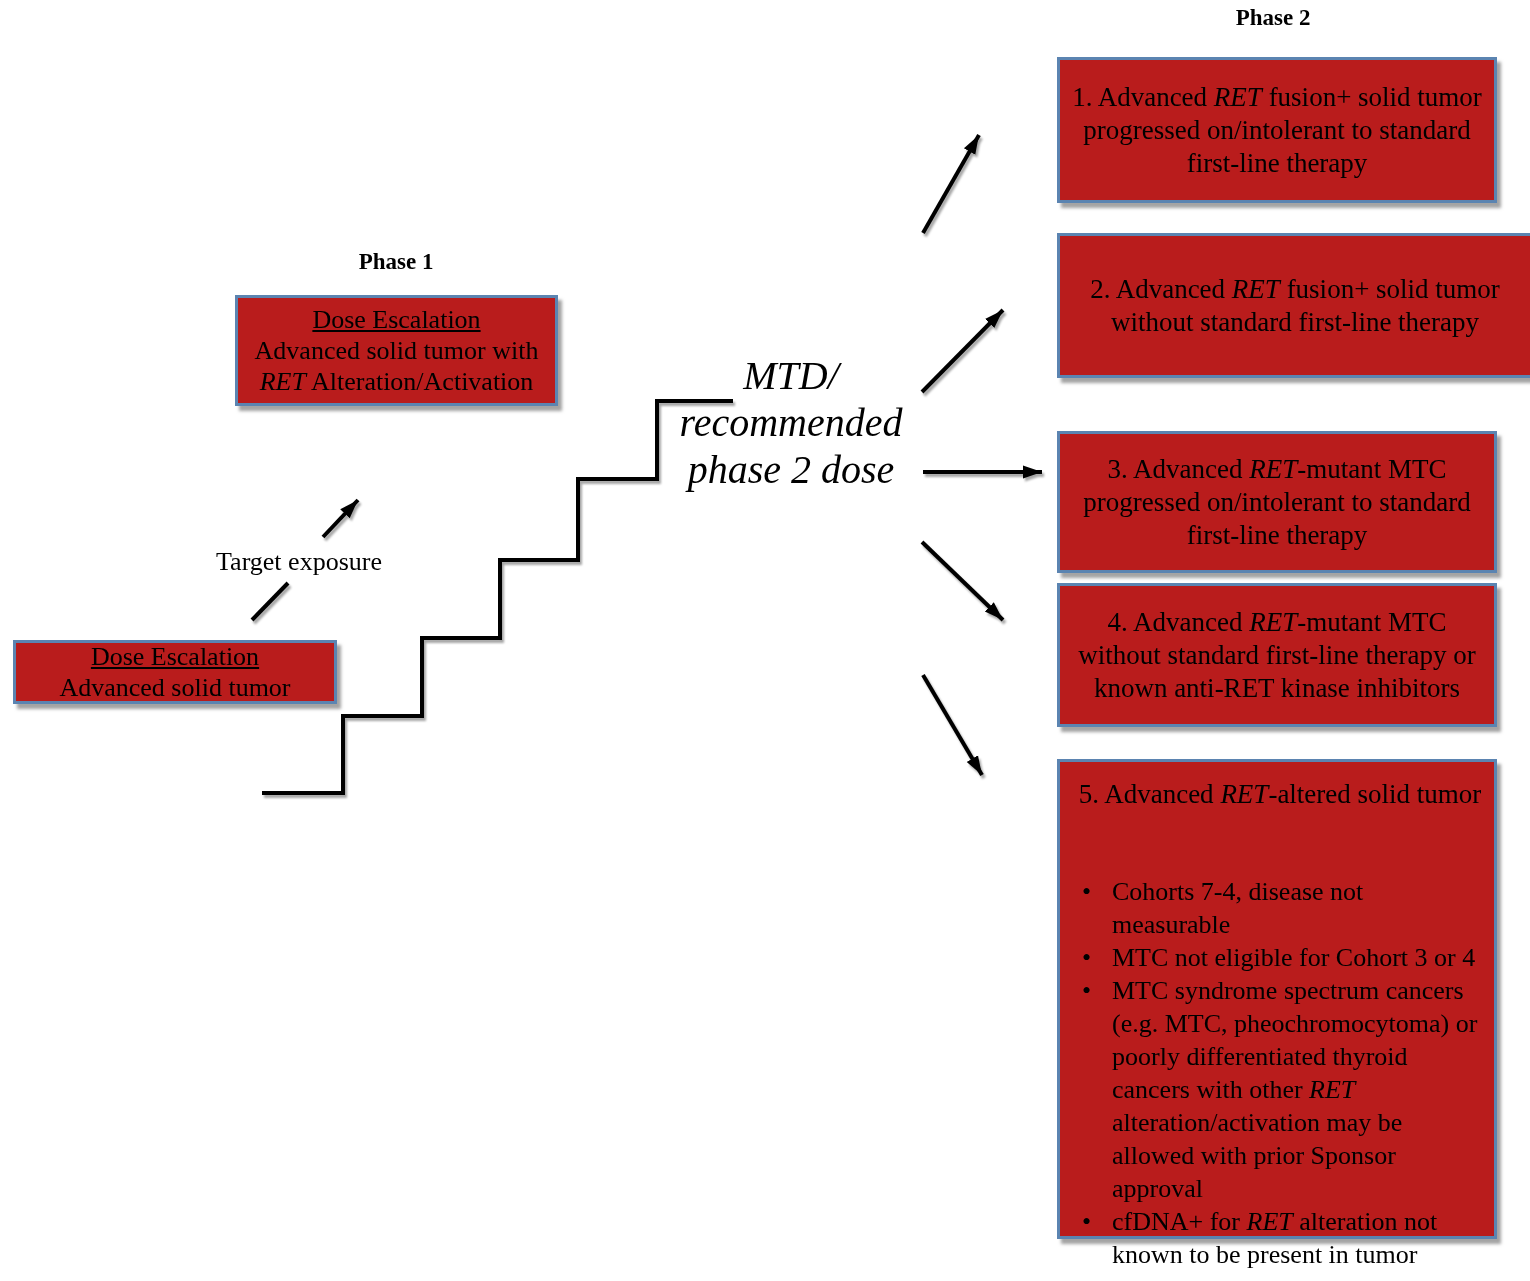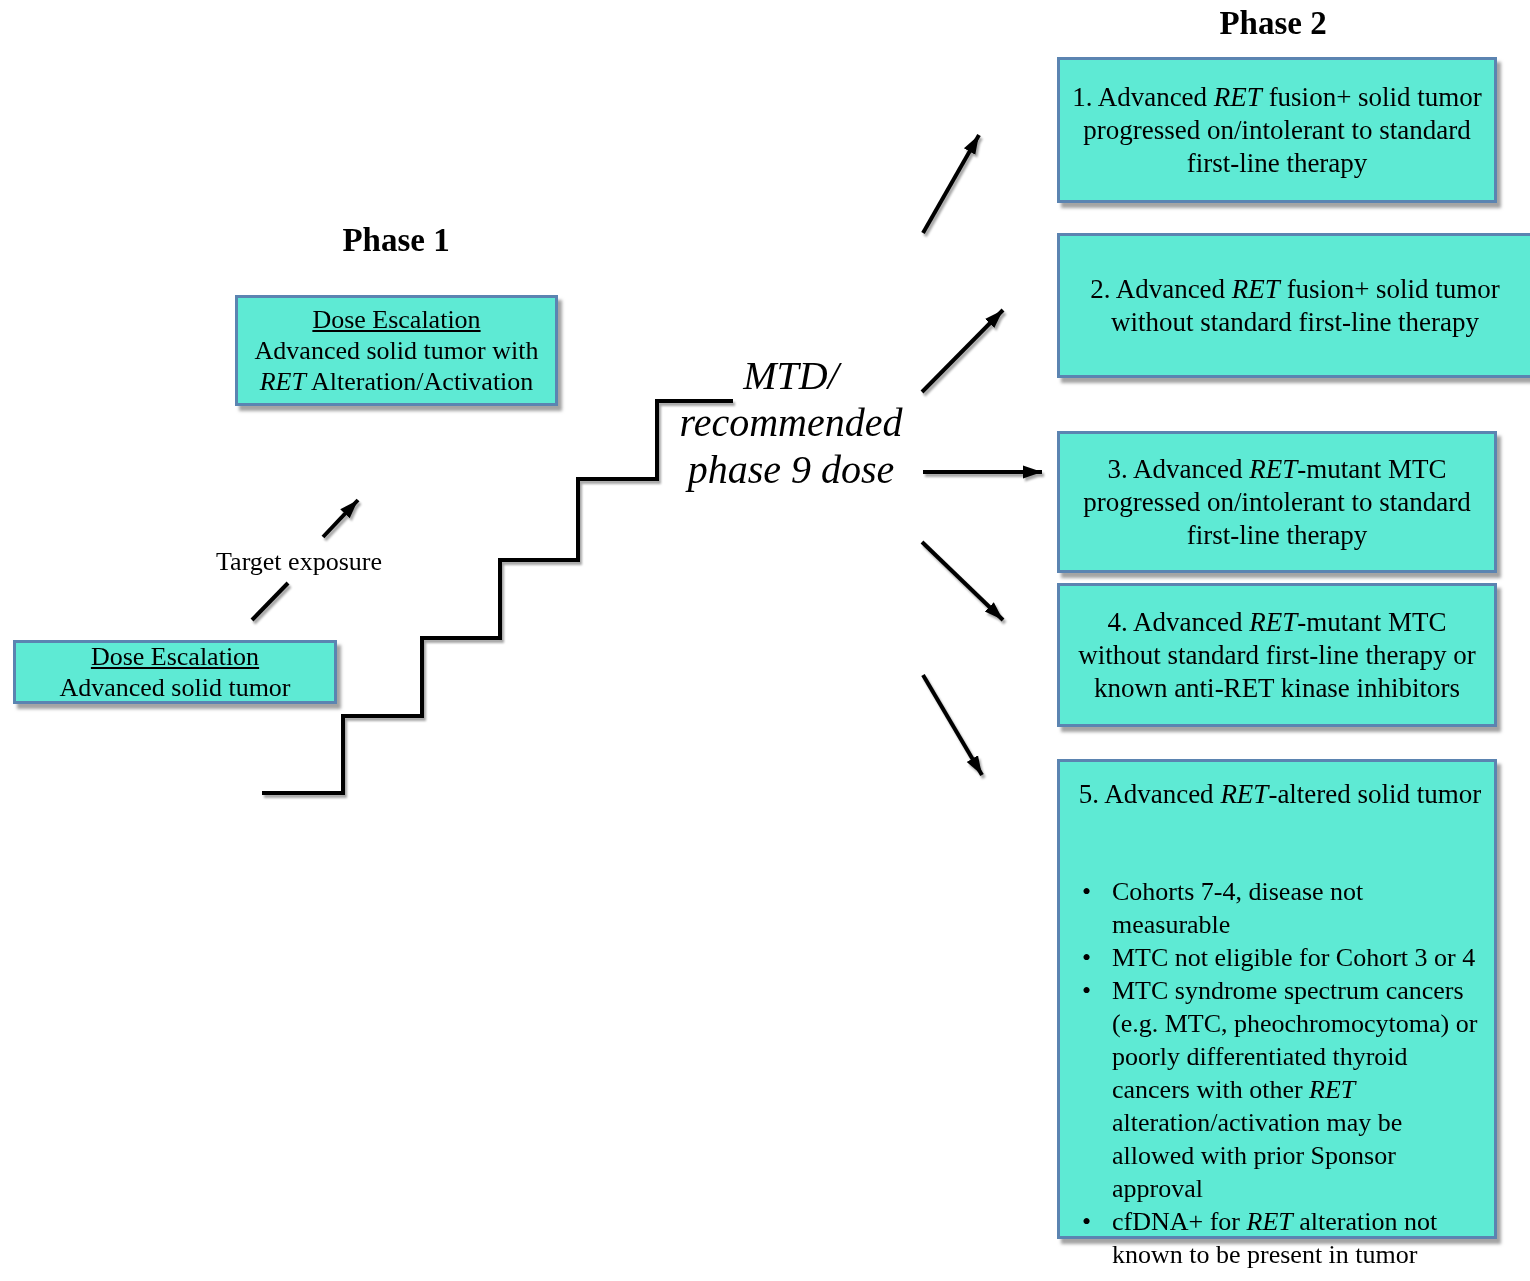--- a/index.html
+++ b/index.html
@@ -2,23 +2,23 @@
 <html><head>
 <meta charset="utf-8">
 <style>
   html,body{margin:0;padding:0;background:#ffffff;}
   #canvas{
     position:relative;width:1530px;height:1281px;background:#ffffff;overflow:hidden;
     font-family:"Liberation Serif","DejaVu Serif",serif;color:#000;
   }
   #lines{position:absolute;left:0;top:0;width:1530px;height:1281px;}
   #lines .ln{filter:drop-shadow(2px 3px 1px rgba(0,0,0,0.35));}
-  .heading{position:absolute;font-weight:bold;font-size:33px;text-align:center;}
+  .heading{position:absolute;font-weight:bold;font-size:23px;text-align:center;}
   .gbox{
-    position:absolute;box-sizing:border-box;background:#5eead4;
+    position:absolute;box-sizing:border-box;background:#b91c1c;
     border:3px solid #5b84b1;box-shadow:4px 5px 3px rgba(90,90,90,0.55);
     display:flex;flex-direction:column;align-items:center;justify-content:center;
     text-align:center;
   }
   .ph1box{font-size:26px;line-height:31px;}
   .cohort{font-size:27px;line-height:33px;}
   .cohort p{margin:0;white-space:pre-line;}
   .u{text-decoration:underline;}
   #target-exposure{position:absolute;left:189px;top:547px;width:220px;text-align:center;font-size:26px;}
   #mtd{position:absolute;left:641px;top:352px;width:300px;text-align:center;
@@ -48,39 +48,39 @@
       <path d="M252 620 L288 583"></path>
       <path d="M323 537 L358 500" marker-end="url(#ah)"></path>
       <path d="M923 233 L979 135" marker-end="url(#ah)"></path>
       <path d="M922 392 L1003 310" marker-end="url(#ah)"></path>
       <path d="M923 472 L1042 472" marker-end="url(#ah)"></path>
       <path d="M922 542 L1003 620" marker-end="url(#ah)"></path>
       <path d="M923 675 L982 775" marker-end="url(#ah)"></path>
     </g>
   </svg>
 
-  <div class="heading" style="left:296px;top:222px;width:200px;">Phase 1</div>
+  <div class="heading" style="left:296px;top:249px;width:200px;">Phase 1</div>
 
   <div class="gbox ph1box" style="left:235px;top:295px;width:323px;height:111px;">
     <div class="u">Dose Escalation</div>
     <div>Advanced solid tumor with</div>
     <div><i>RET</i><span> Alteration/Activation</span></div>
   </div>
 
   <div id="target-exposure">Target exposure</div>
 
   <div class="gbox ph1box" style="left:13px;top:640px;width:324px;height:64px;">
     <div class="u">Dose Escalation</div>
     <div>Advanced solid tumor</div>
   </div>
 
   <div id="mtd">
     <div>MTD/</div>
     <div>recommended</div>
-    <div>phase 9 dose</div>
+    <div>phase 2 dose</div>
   </div>
 
   <div class="heading" style="left:1173px;top:5px;width:200px;">Phase 2</div>
 
   <div class="gbox cohort" style="left:1057px;top:57px;width:440px;height:146px;">
     <p><span>1. Advanced </span><i>RET</i><span> fusion+ solid tumor
 progressed on/intolerant to standard
 first-line therapy</span></p>
   </div>
 

